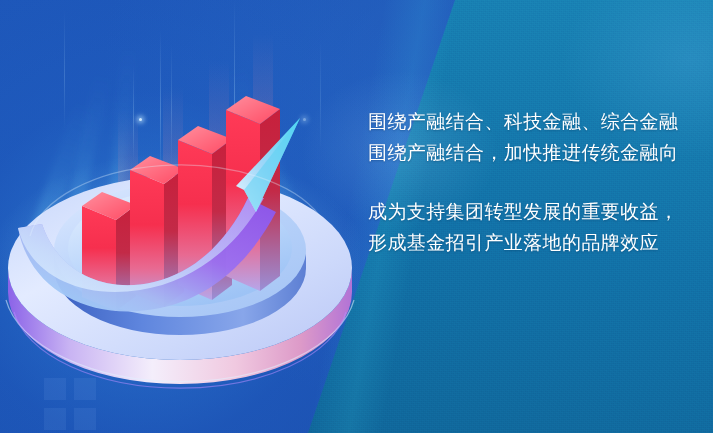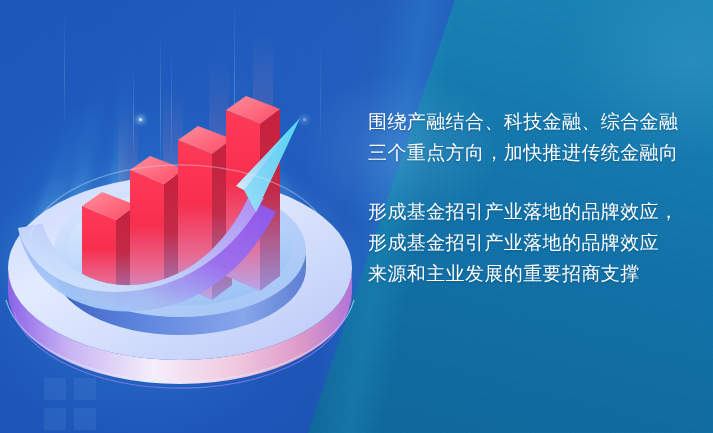--- a/index.html
+++ b/index.html
@@ -292,22 +292,21 @@
     <g fill="none">
       <path d="M6,300 A176,96 0 0 0 354,300" stroke="rgba(225,240,255,.55)" stroke-width="1.2"></path>
       <path d="M14,312 A168,90 0 0 0 346,312" stroke="rgba(180,140,255,.55)" stroke-width="1.2"></path>
       <path d="M30,236 A152,84 0 0 1 320,216" stroke="rgba(225,240,255,.35)" stroke-width="1.2"></path>
     </g>
   </svg>
 
   <div class="textblock">
     <div class="para">
       <div class="line">围绕产融结合、科技金融、综合金融</div>
-      <div class="line">三个重点方向，加快推进传统金融向</div>
+      <div class="line">围绕产融结合，加快推进传统金融向</div>
     </div>
     <div class="para">
-      <div class="line">形成基金招引产业落地的品牌效应，</div>
+      <div class="line">成为支持集团转型发展的重要收益，</div>
       <div class="line">形成基金招引产业落地的品牌效应</div>
-      <div class="line">来源和主业发展的重要招商支撑</div>
     </div>
   </div>
 
 </div>
 
 </body></html>

